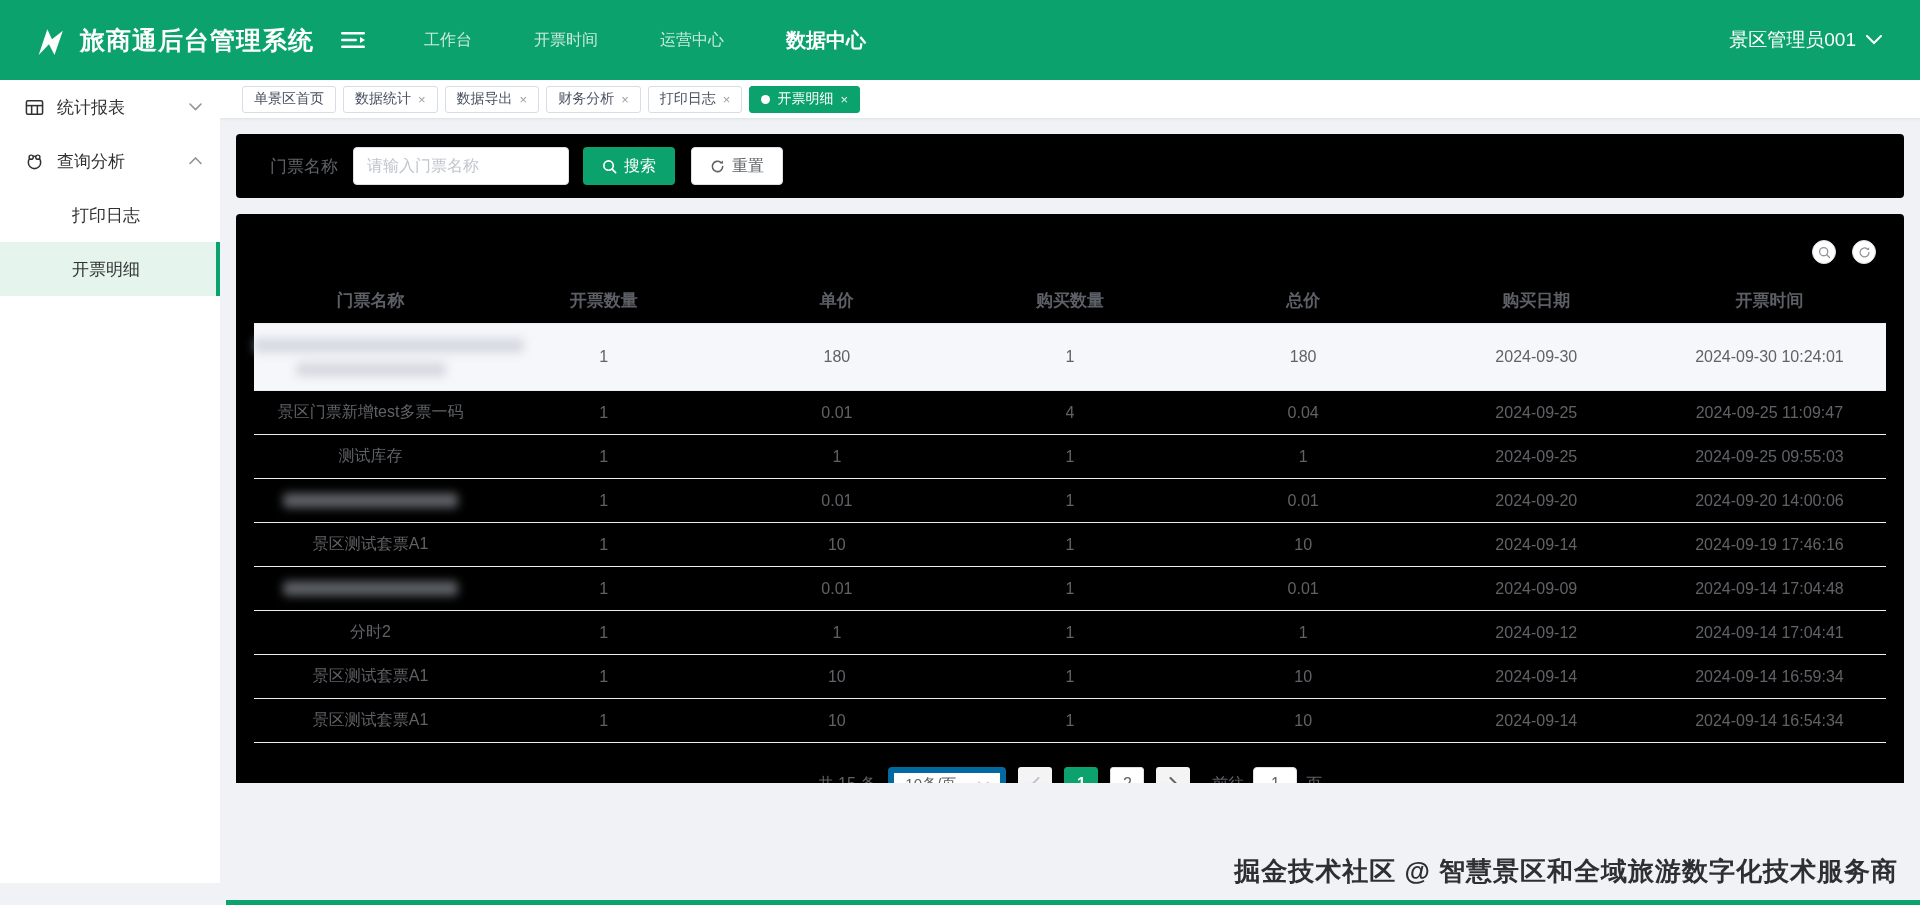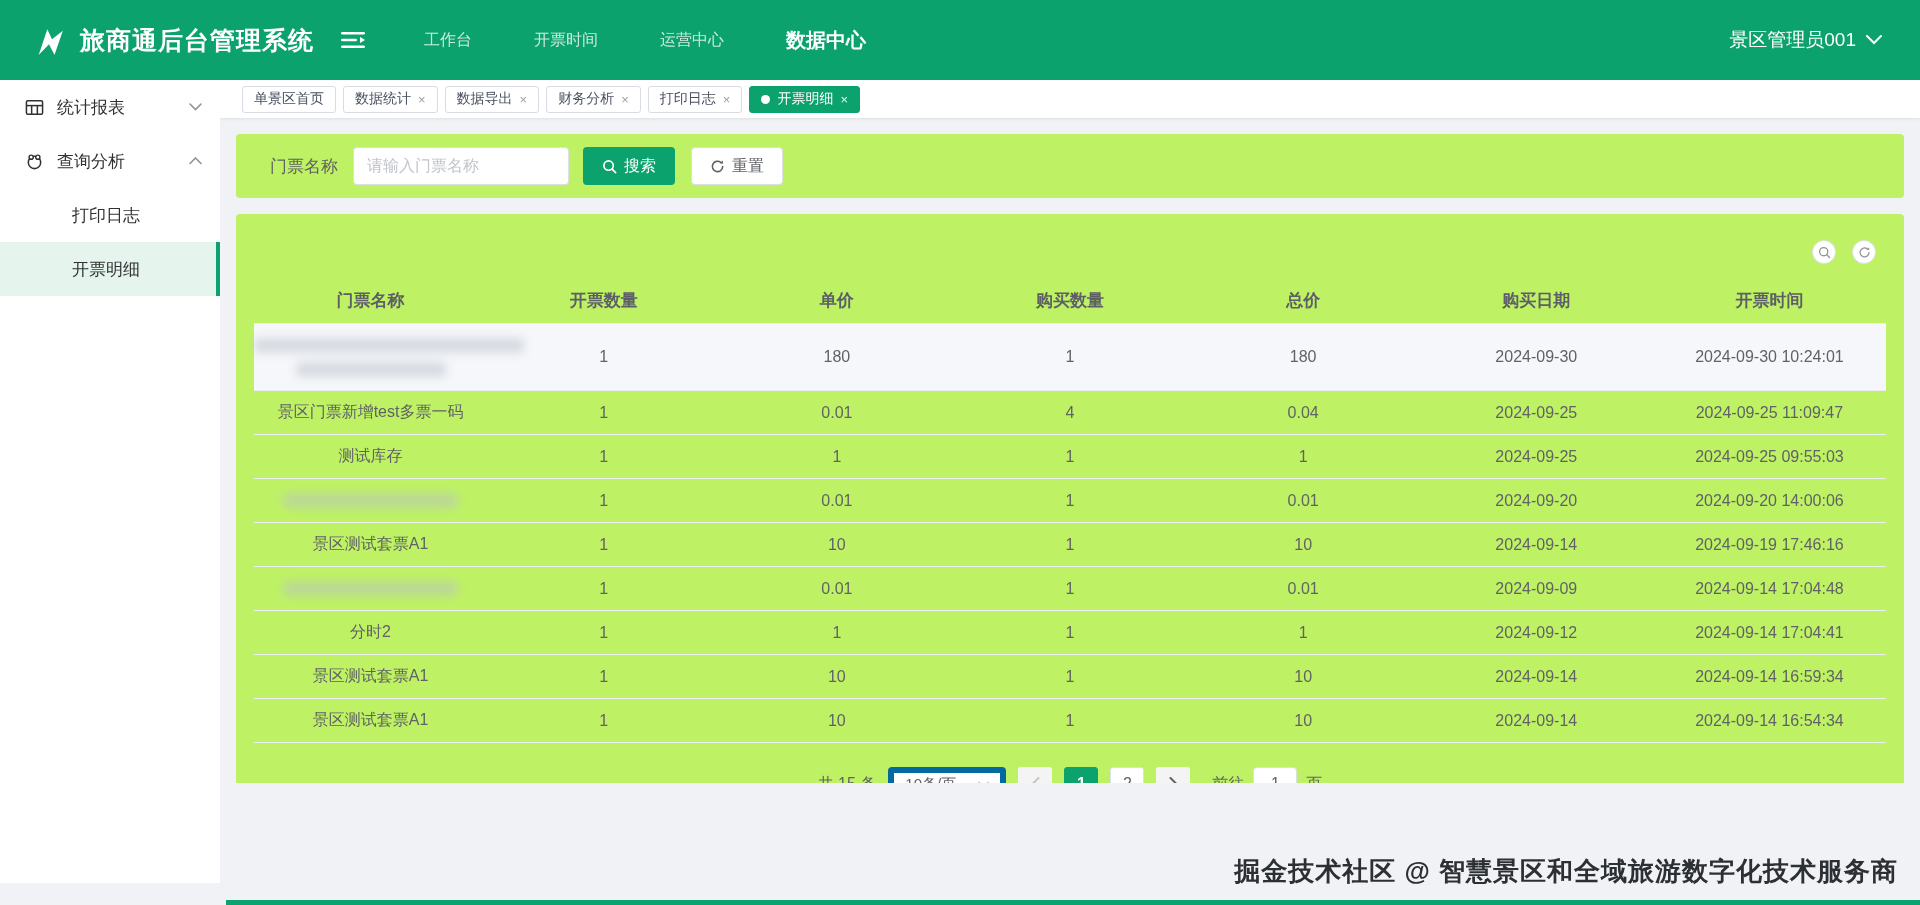--- a/index.html
+++ b/index.html
@@ -38,21 +38,21 @@
     box-shadow:0 1px 3px rgba(0,21,41,.08); position:relative; z-index:5; }
   .tab { height:27px; display:flex; align-items:center; gap:7px; padding:0 11px; margin-right:7px;
     border:1px solid #d8dce5; border-radius:3px; background:#fff; color:#495060; font-size:14px; cursor:pointer; white-space:nowrap; }
   .tab .tab-close { font-size:13px; color:#9aa0a8; line-height:1; }
   .tab.active { background:#0ca26e; border-color:#0ca26e; color:#fff; }
   .tab.active .tab-close { color:#e9f7f1; }
   .tab-dot { width:9px; height:9px; border-radius:50%; background:#fff; display:inline-block; }
 
   .content { padding:16px; }
 
-  .card { background:#bef264; border-radius:4px; }
+  .card { background:#000000; border-radius:4px; }
 
   
   .search-card { height:64px; display:flex; align-items:center; padding:0 34px; margin-bottom:16px; }
   .search-label { font-size:17px; color:#606266; margin-right:15px; white-space:nowrap; }
   .search-input { width:216px; height:38px; border:1px solid #dcdfe6; border-radius:4px;
     padding:0 13px; font-size:16px; color:#606266; outline:none; font-family:inherit; }
   .search-input::placeholder { color:#c0c4cc; }
   .btn { height:38px; display:flex; align-items:center; gap:7px; border-radius:4px;
     font-size:16px; cursor:pointer; border:1px solid transparent; padding:0 18px; font-family:inherit; }
   .btn-primary { background:#0ca26e; color:#fff; margin-left:14px; }

